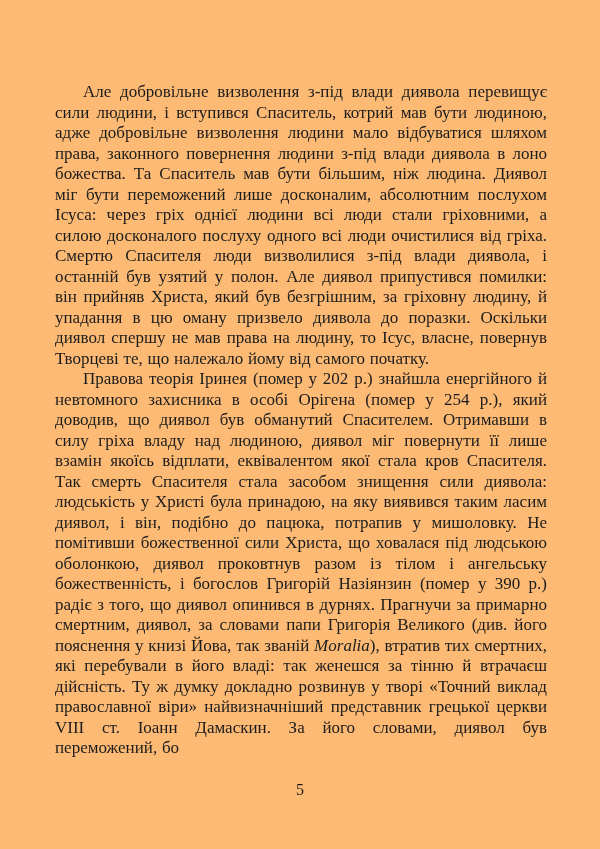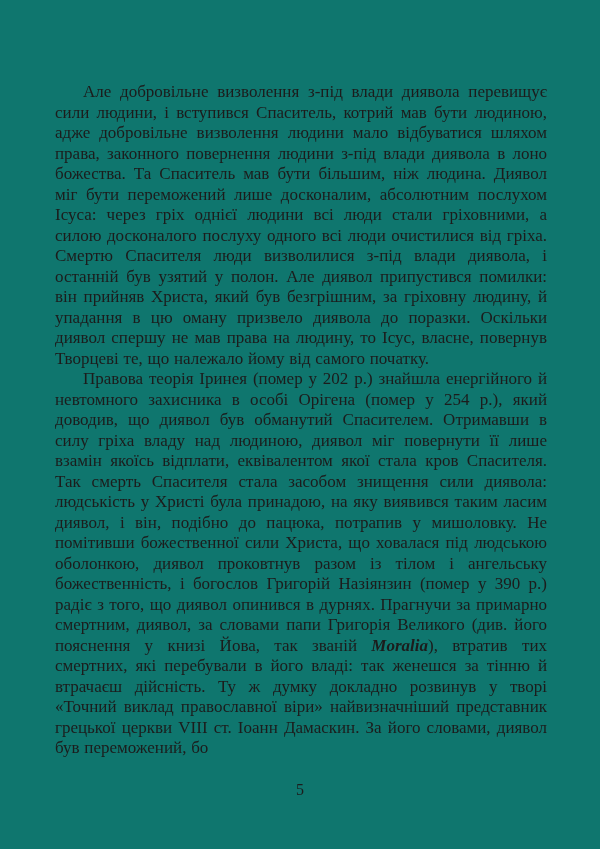--- a/index.html
+++ b/index.html
@@ -4,21 +4,21 @@
 <style>
   html, body {
     margin: 0;
     padding: 0;
     background: #ffffff;
   }
   .page {
     position: relative;
     width: 600px;
     height: 849px;
-    background: #0f766e;
+    background: #fdba74;
     font-family: "Liberation Serif", "DejaVu Serif", serif;
     color: #1c1c1c;
     overflow: hidden;
   }
   .text-block {
     position: absolute;
     left: 55px;
     top: 82px;
     width: 492px;
     font-size: 17px;
@@ -26,21 +26,20 @@
     text-align: justify;
     text-justify: inter-word;
   }
   .para {
     margin: 0;
     text-indent: 28px;
     word-spacing: 0.5px;
   }
   .para .italic {
     font-style: italic;
-    font-weight: bold;
   }
   .page-number {
     position: absolute;
     top: 781px;
     left: 0;
     width: 100%;
     text-align: center;
     font-size: 16px;
     color: #1c1c1c;
   }

